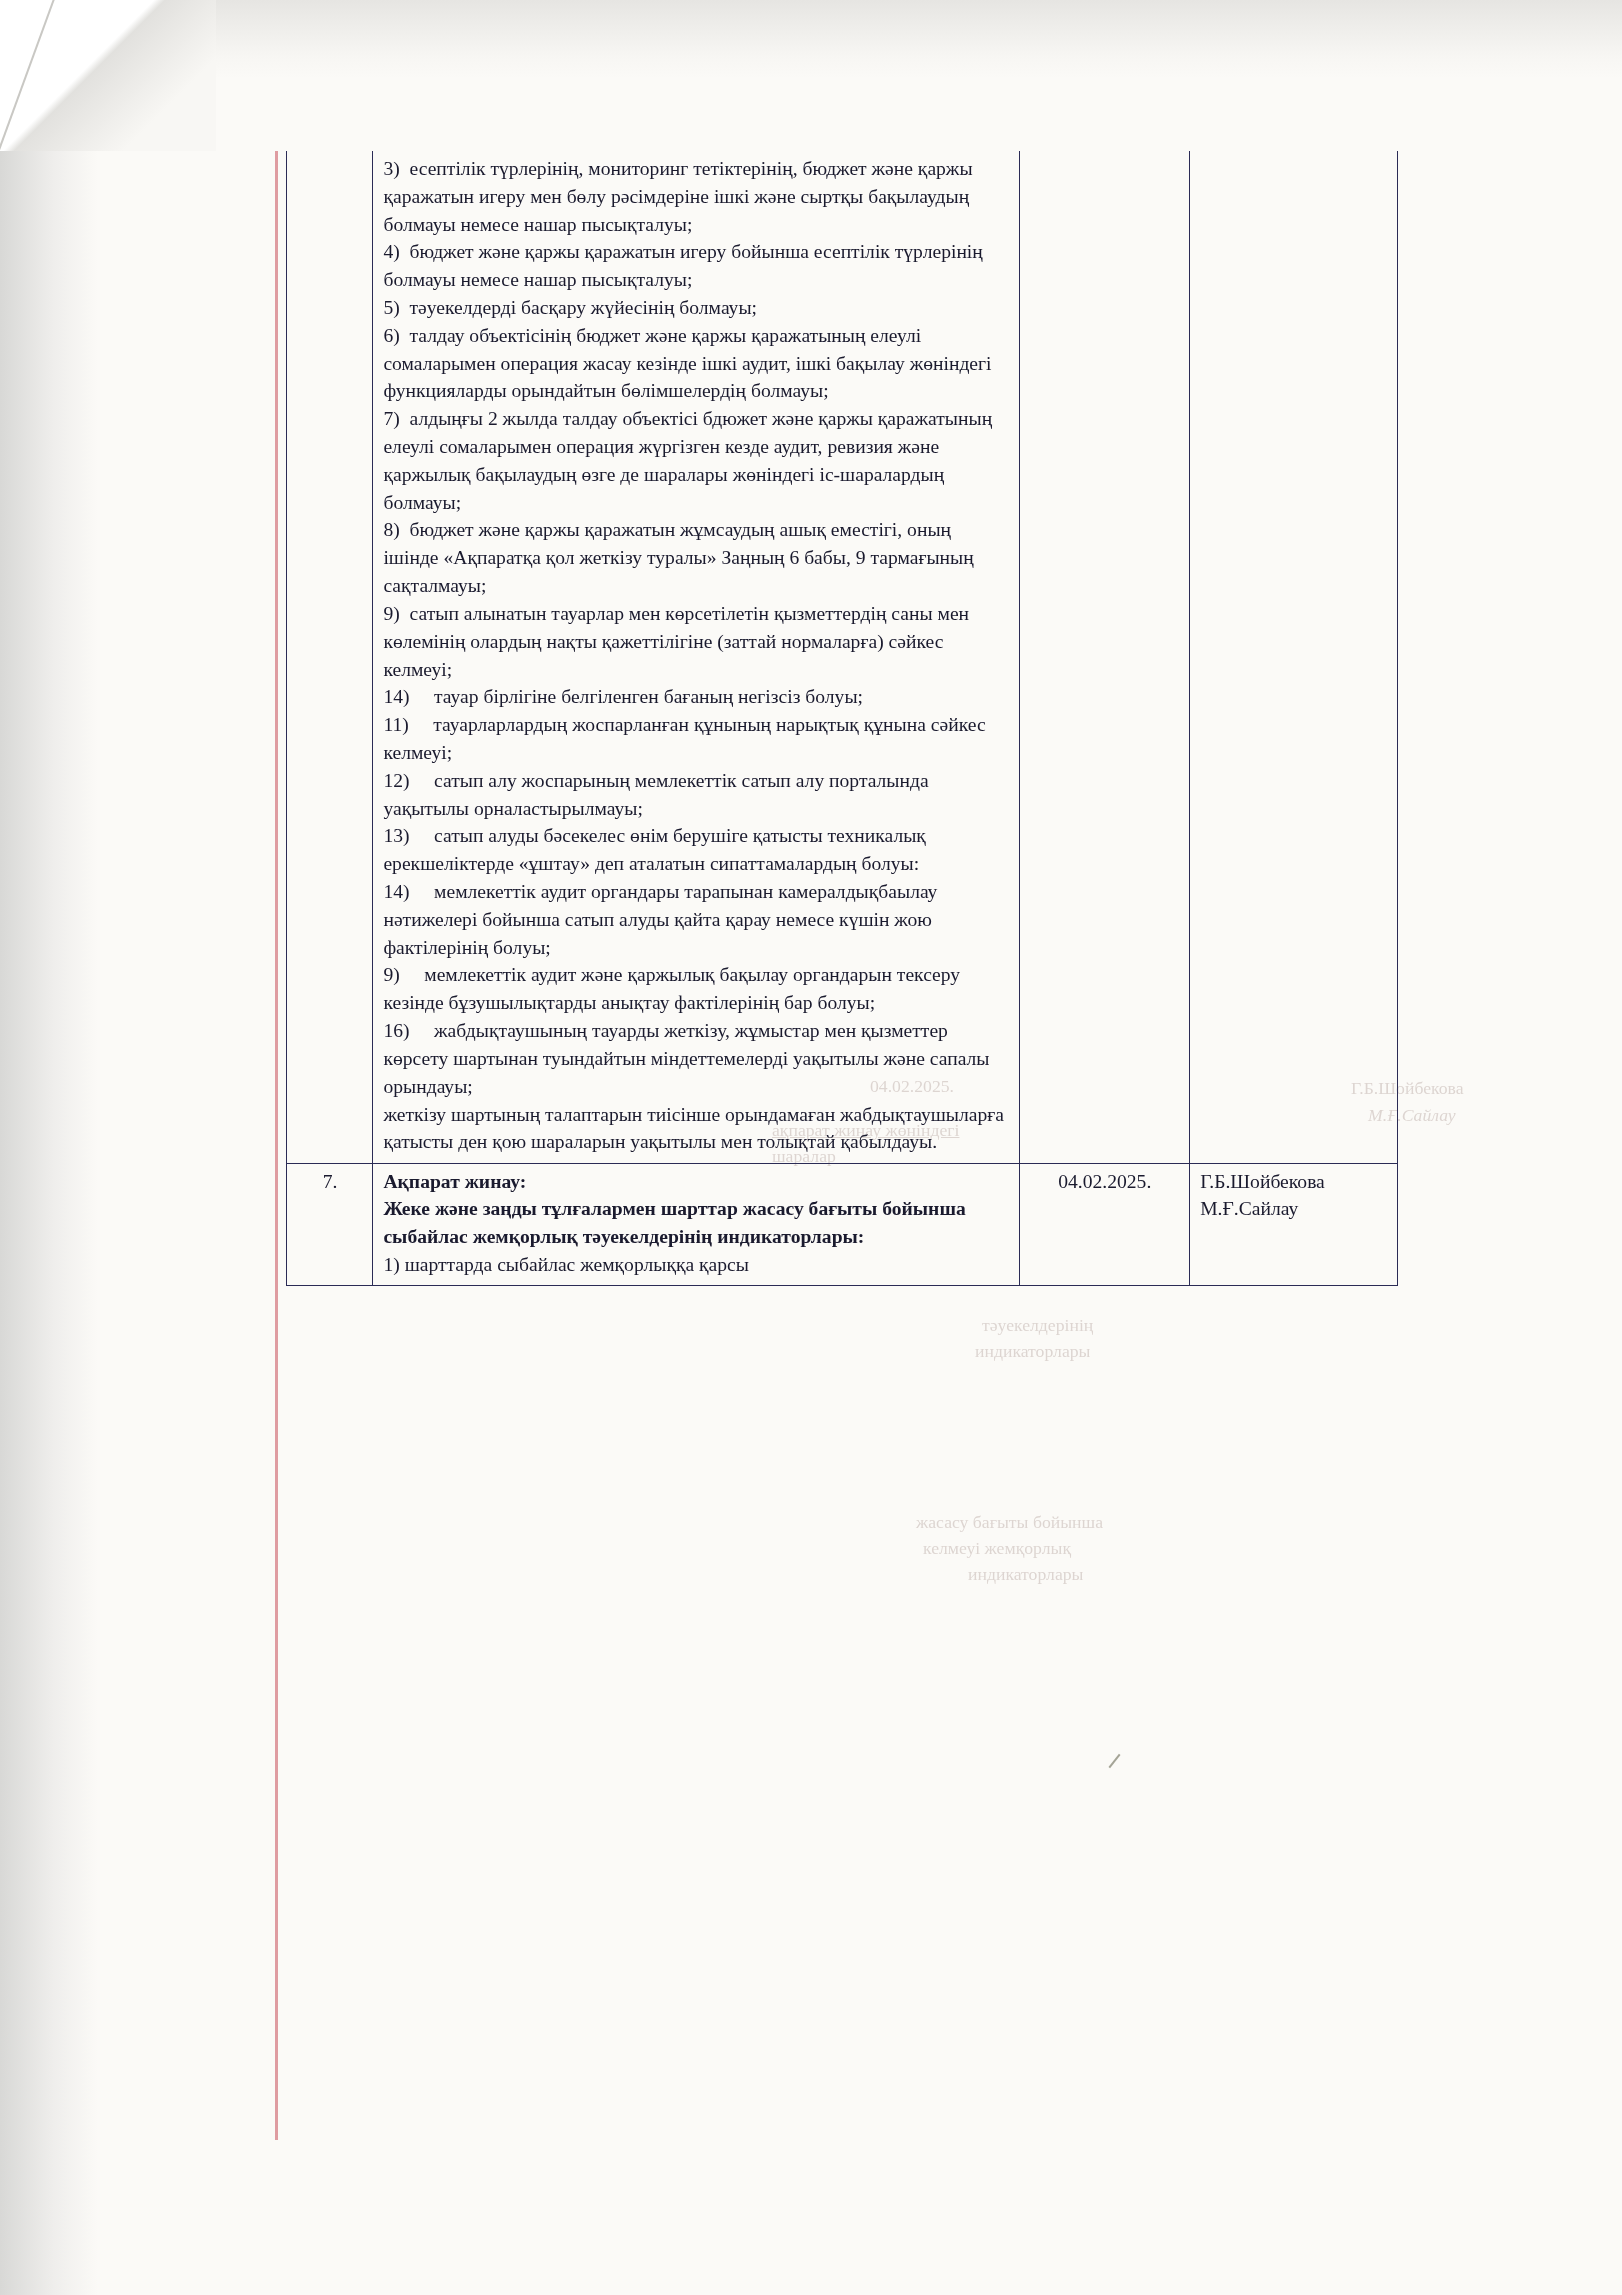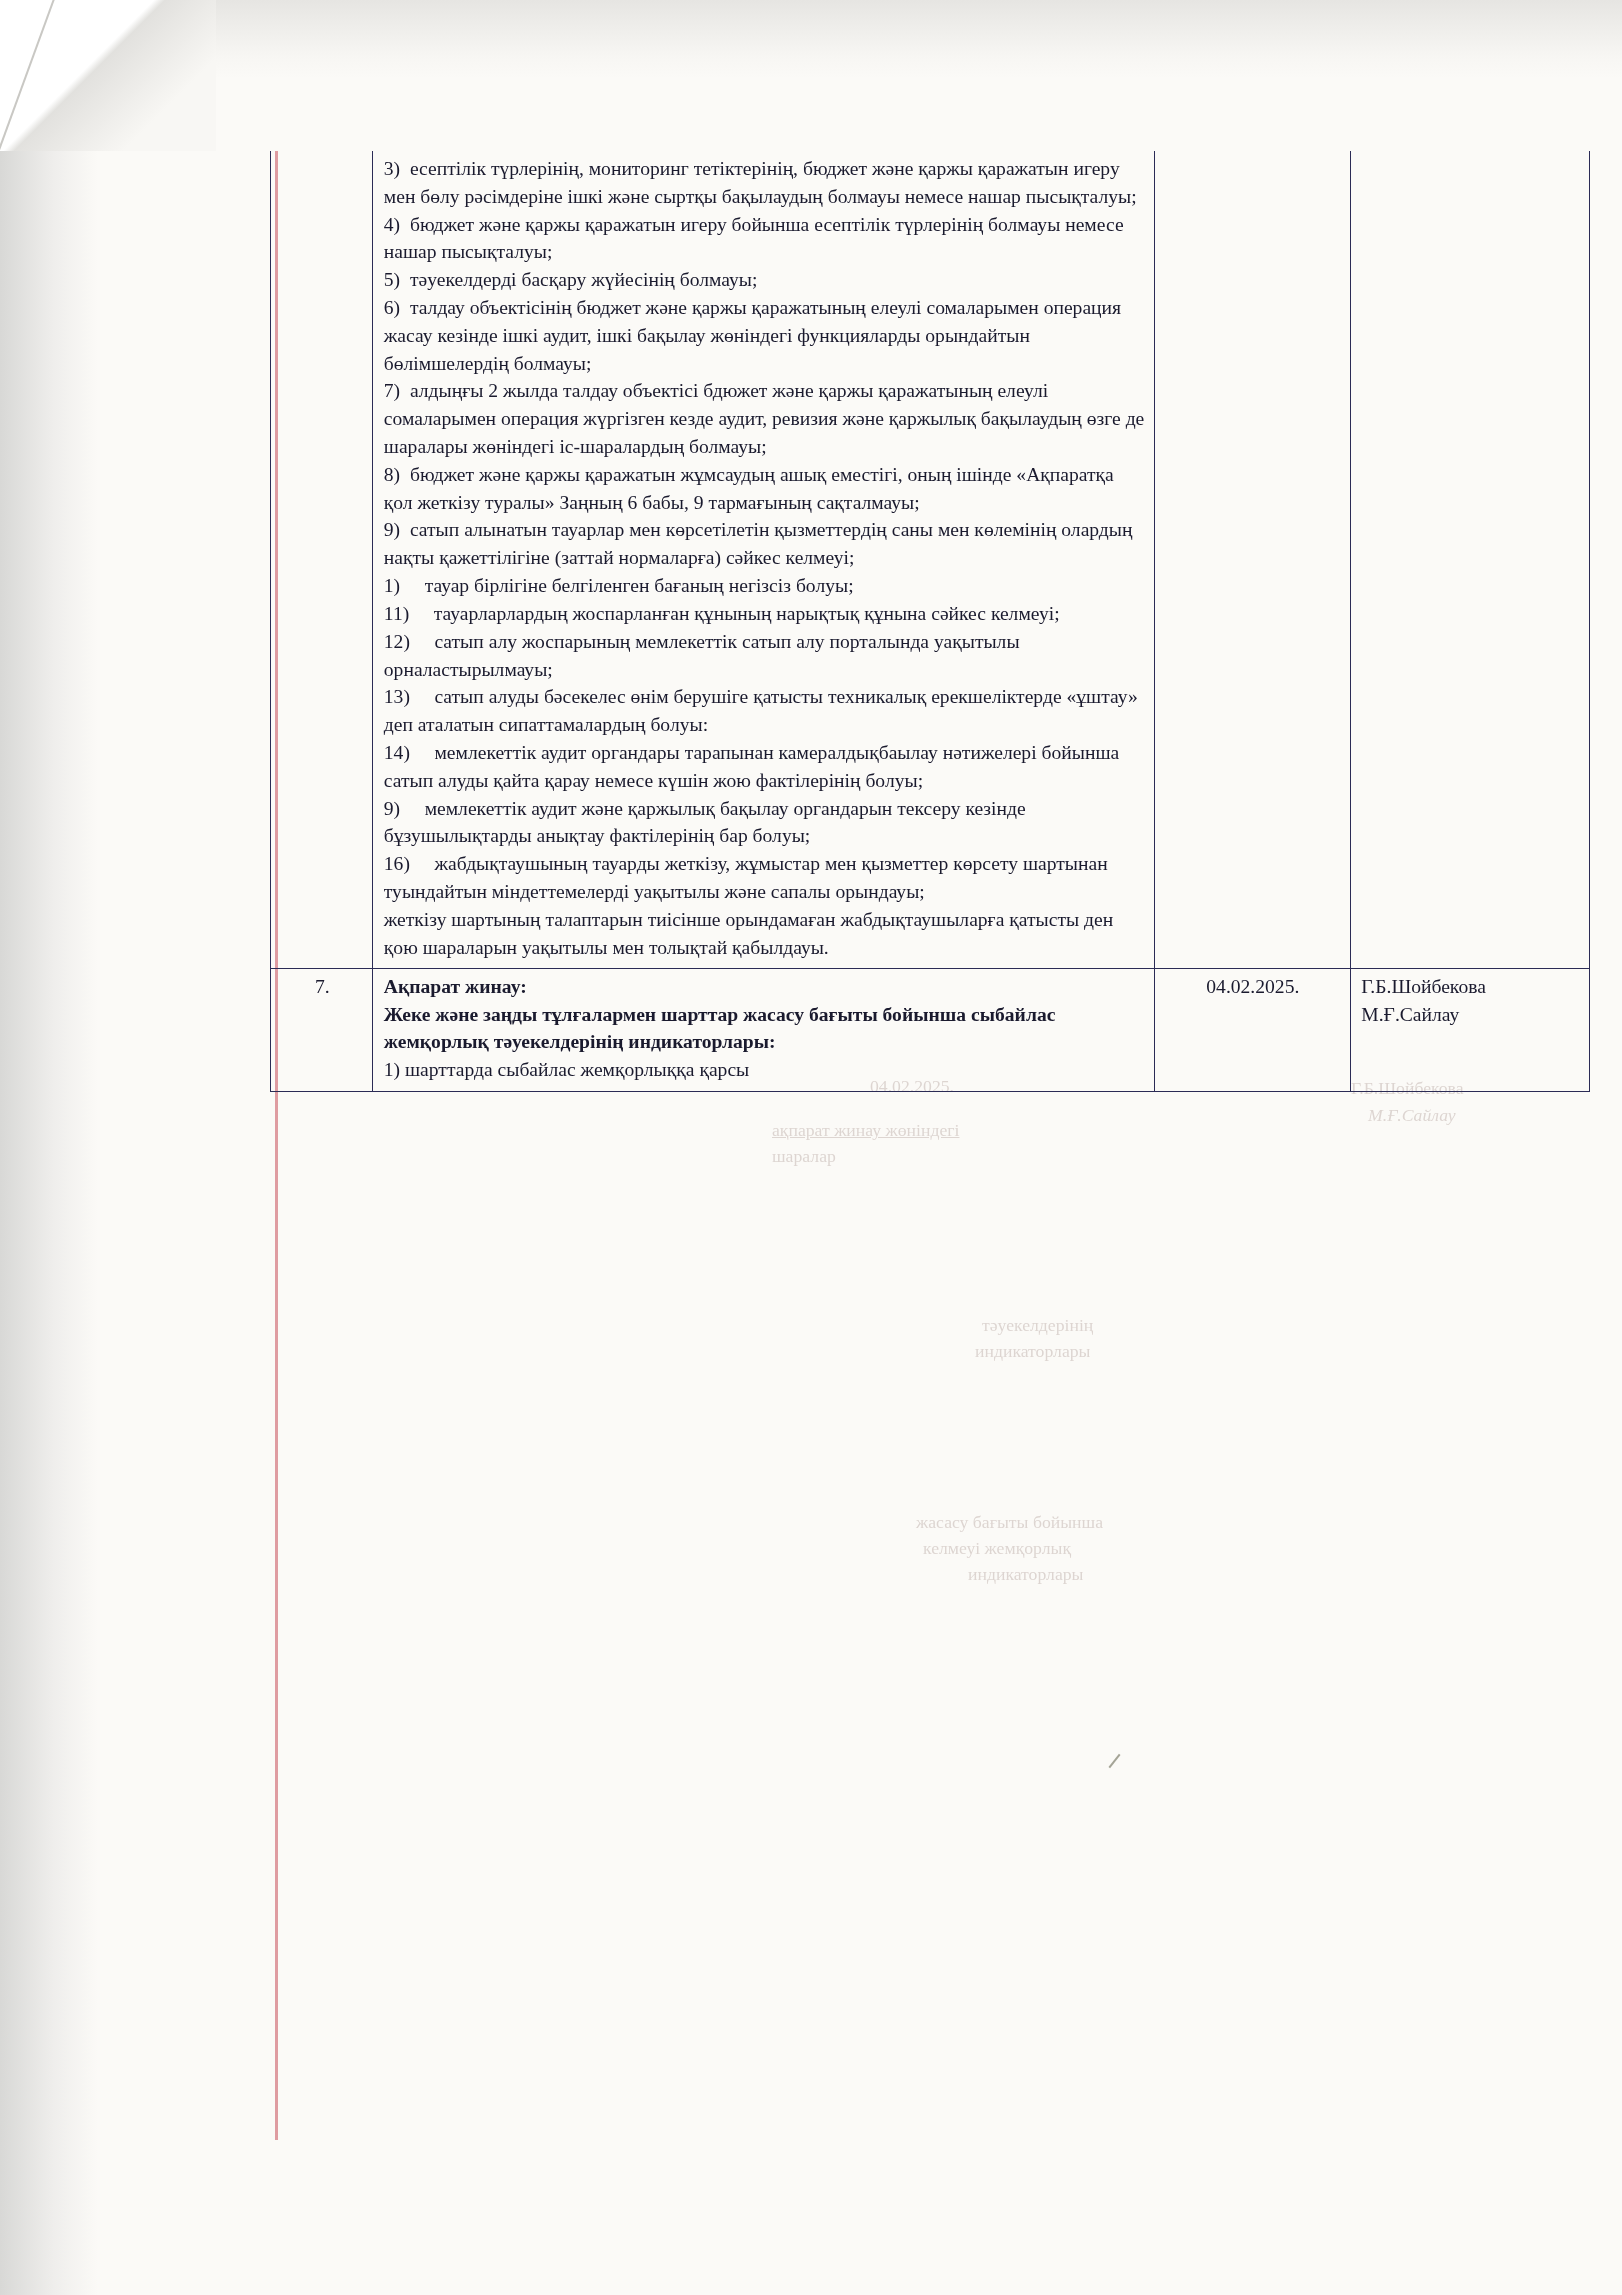--- a/index.html
+++ b/index.html
@@ -57,23 +57,23 @@
     top: 151px;
     width: 2.6px;
     height: 1989px;
     background: #d98b92;
     opacity: .85;
   }
 
   
   .doc-table {
     position: absolute;
-    left: 270px;
+    left: 286px;
     top: 151px;
-    width: 1320px;
+    width: 1112px;
     border-collapse: collapse;
     font-size: 19.6px;
     line-height: 1.42;
   }
   .doc-table td {
     border: 1.3px solid #2b2b55;
     vertical-align: top;
     padding: 3.9px 9.2px 6.5px 10.5px;
   }
   .col-num   { width: 72px; text-align: center; }
@@ -154,21 +154,21 @@
       <tr class="continuation">
     <td class="col-num"></td>
     <td class="col-text">
       <p class="item">3)&nbsp; есептілік түрлерінің, мониторинг тетіктерінің, бюджет және қаржы қаражатын игеру мен бөлу рәсімдеріне ішкі және сыртқы бақылаудың болмауы немесе нашар пысықталуы;</p>
       <p class="item">4)&nbsp; бюджет және қаржы қаражатын игеру бойынша есептілік түрлерінің болмауы немесе нашар пысықталуы;</p>
       <p class="item">5)&nbsp; тәуекелдерді басқару жүйесінің болмауы;</p>
       <p class="item">6)&nbsp; талдау объектісінің бюджет және қаржы қаражатының елеулі сомаларымен операция жасау кезінде ішкі аудит, ішкі бақылау жөніндегі функцияларды орындайтын бөлімшелердің болмауы;</p>
       <p class="item">7)&nbsp; алдыңғы 2 жылда талдау объектісі бдюжет және қаржы қаражатының елеулі сомаларымен операция жүргізген кезде аудит, ревизия және қаржылық бақылаудың өзге де шаралары жөніндегі іс-шаралардың болмауы;</p>
       <p class="item">8)&nbsp; бюджет және қаржы қаражатын жұмсаудың ашық еместігі, оның ішінде «Ақпаратқа қол жеткізу туралы» Заңның 6 бабы, 9 тармағының сақталмауы;</p>
       <p class="item">9)&nbsp; сатып алынатын тауарлар мен көрсетілетін қызметтердің саны мен көлемінің олардың нақты қажеттілігіне (заттай нормаларға) сәйкес келмеуі;</p>
-      <p class="item">1)  тауар бірлігіне белгіленген бағаның негізсіз болуы;</p>
+      <p class="item">14)  тауар бірлігіне белгіленген бағаның негізсіз болуы;</p>
       <p class="item">11)  тауарларлардың жоспарланған құнының нарықтық құнына сәйкес келмеуі;</p>
       <p class="item">12)  сатып алу жоспарының мемлекеттік сатып алу порталында уақытылы орналастырылмауы;</p>
       <p class="item">13)  сатып алуды бәсекелес өнім берушіге қатысты техникалық ерекшеліктерде «ұштау» деп аталатын сипаттамалардың болуы:</p>
       <p class="item">14)  мемлекеттік аудит органдары тарапынан камералдықбаылау нәтижелері бойынша сатып алуды қайта қарау немесе күшін жою фактілерінің болуы;</p>
       <p class="item">9)  мемлекеттік аудит және қаржылық бақылау органдарын тексеру кезінде бұзушылықтарды анықтау фактілерінің бар болуы;</p>
       <p class="item">16)  жабдықтаушының тауарды жеткізу, жұмыстар мен қызметтер көрсету шартынан туындайтын міндеттемелерді уақытылы және сапалы орындауы;</p>
       <p class="item">жеткізу шартының талаптарын тиісінше орындамаған жабдықтаушыларға қатысты ден қою шараларын уақытылы мен толықтай қабылдауы.</p>
     </td>
     <td class="col-date"></td>
     <td class="col-owner"></td>

